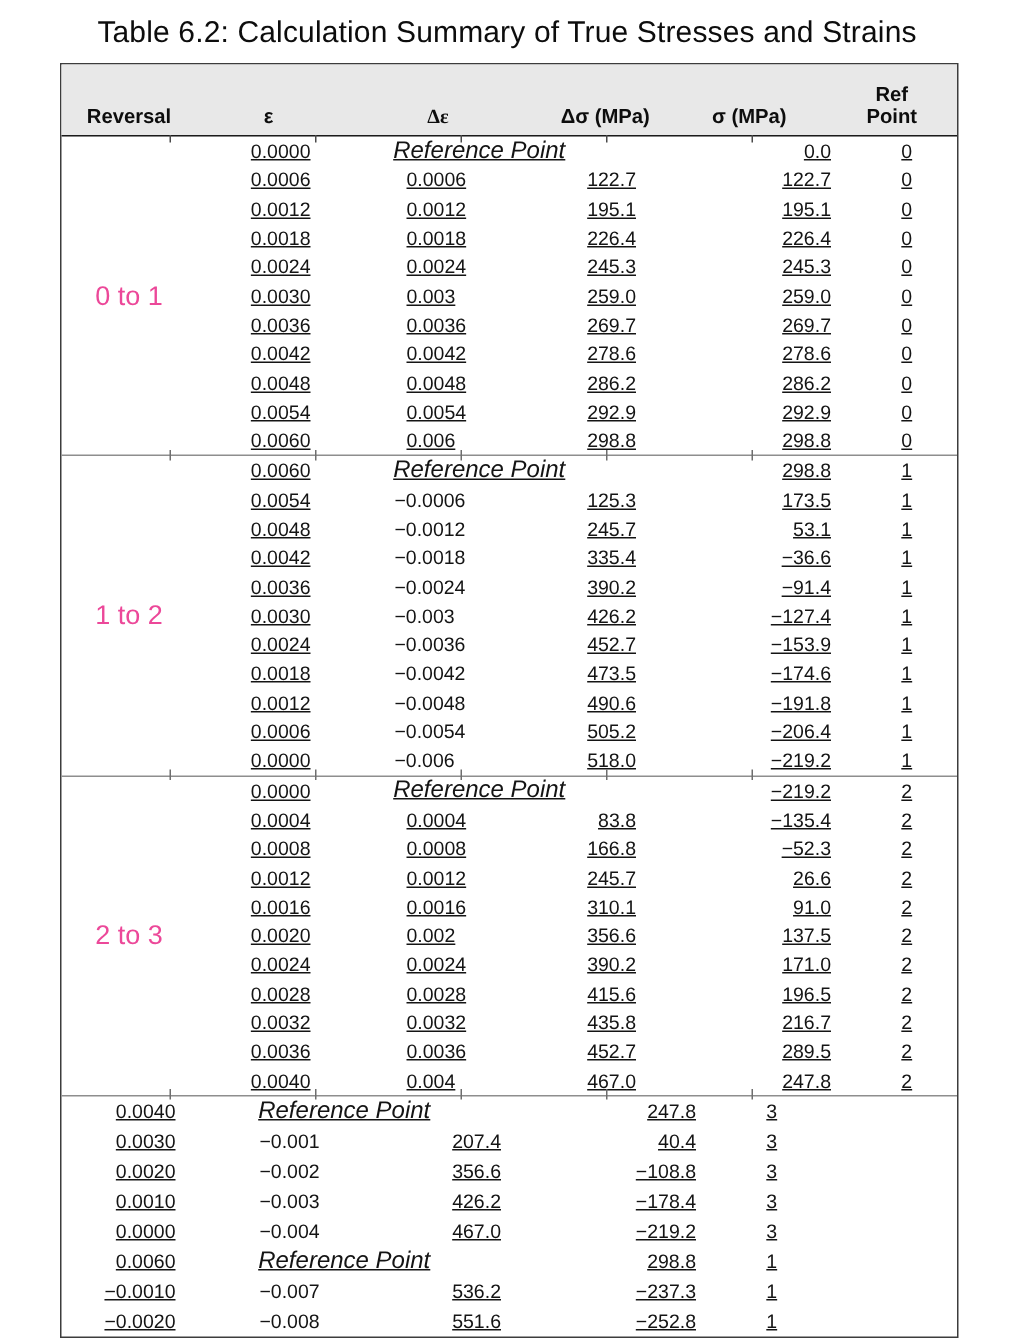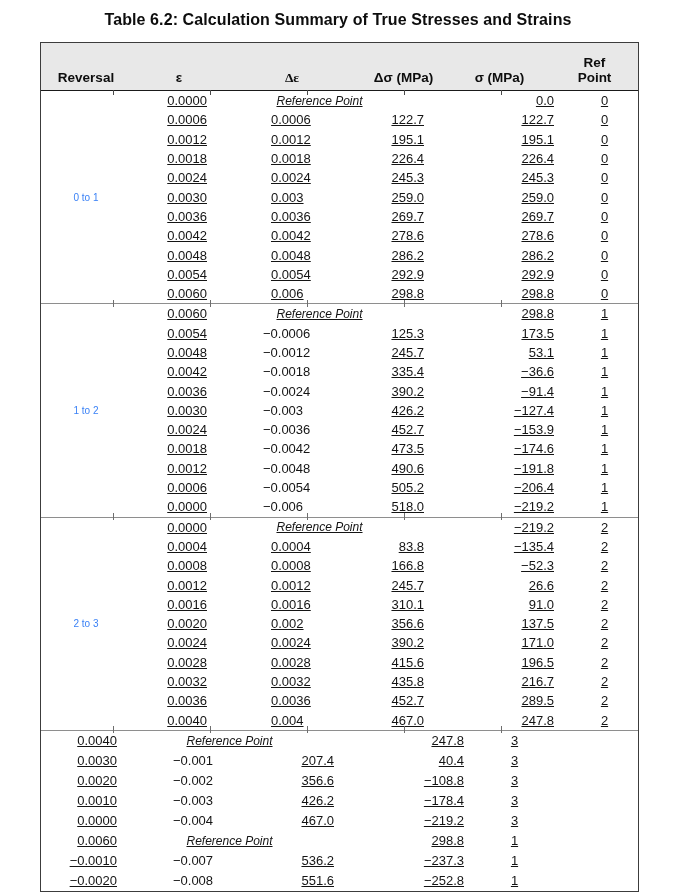--- a/index.html
+++ b/index.html
@@ -5,21 +5,21 @@
   html,body{margin:0;padding:0;}
   body{
     width:676px;height:893px;background:#ffffff;
     font-family:"Liberation Sans",sans-serif;color:#111;
     -webkit-font-smoothing:antialiased;
   }
   .page{position:relative;width:676px;height:893px;background:#ffffff;overflow:hidden;}
 
   .title{
     position:absolute;top:11px;left:0;width:100%;
-    text-align:center;font-size:16px;font-weight:bold;color:#0d0d0d;
+    text-align:center;font-size:20px;font-weight:normal;color:#0d0d0d;
     letter-spacing:.1px;
   }
 
   .table{
     position:absolute;left:40px;top:42px;width:597px;
     border:1.5px solid #3c3c3c;background:#fff;box-sizing:content-box;
   }
 
   
   .thead{
@@ -33,38 +33,38 @@
   .th{text-align:center;line-height:15px;}
   .th.h-eps{transform:translateX(8px);}
   .th.h-deps{transform:translateX(6px);font-family:Liberation Serif, serif;}
   .th.h-dsig{transform:translateX(9px);}
   .th.h-ref{transform:translateX(-10px);}
 
   
   .block{display:flex;}
   .block-label{
     width:90px;display:flex;align-items:center;justify-content:center;
-    font-size:10px;color:#3b82f6;text-align:center;
+    font-size:18px;color:#ec4899;text-align:center;
   }
   .rows{flex:1;}
   .row{
     display:grid;grid-template-columns:80px 150px 67px 143px 67px;
     height:19.3px;align-items:center;font-size:13px;color:#141414;text-decoration:underline;
   }
   .row.rp{grid-template-columns:80px 217px 143px 67px;}
   .block.last .row{height:20px;}
 
   .cell{box-sizing:border-box;white-space:nowrap;}
   .c-eps{text-align:right;padding-right:4px;}
   .c-deps{text-align:left;padding-left:60px;}
   .c-deps .num.neg{display:inline-block;text-indent:-0.62em;}
   .c-dsig{text-align:right;padding-right:4px;}
   .c-sig{text-align:right;padding-right:17px;}
   .c-ref{text-align:center;}
-  .c-rp{text-align:center;font-style:italic;font-size:12px;}
+  .c-rp{text-align:center;font-style:italic;font-size:16px;}
 
   
   .sep{position:relative;height:0;border-top:1.6px solid #8e8e8e;}
   .tick{position:absolute;width:1.6px;height:7px;background:#6e6e6e;top:-4.5px;}
   .thead .tick{top:auto;bottom:-4.5px;height:5px;background:#4a4a4a;}
 </style>
 </head>
 <body>
 
 <div class="page">

